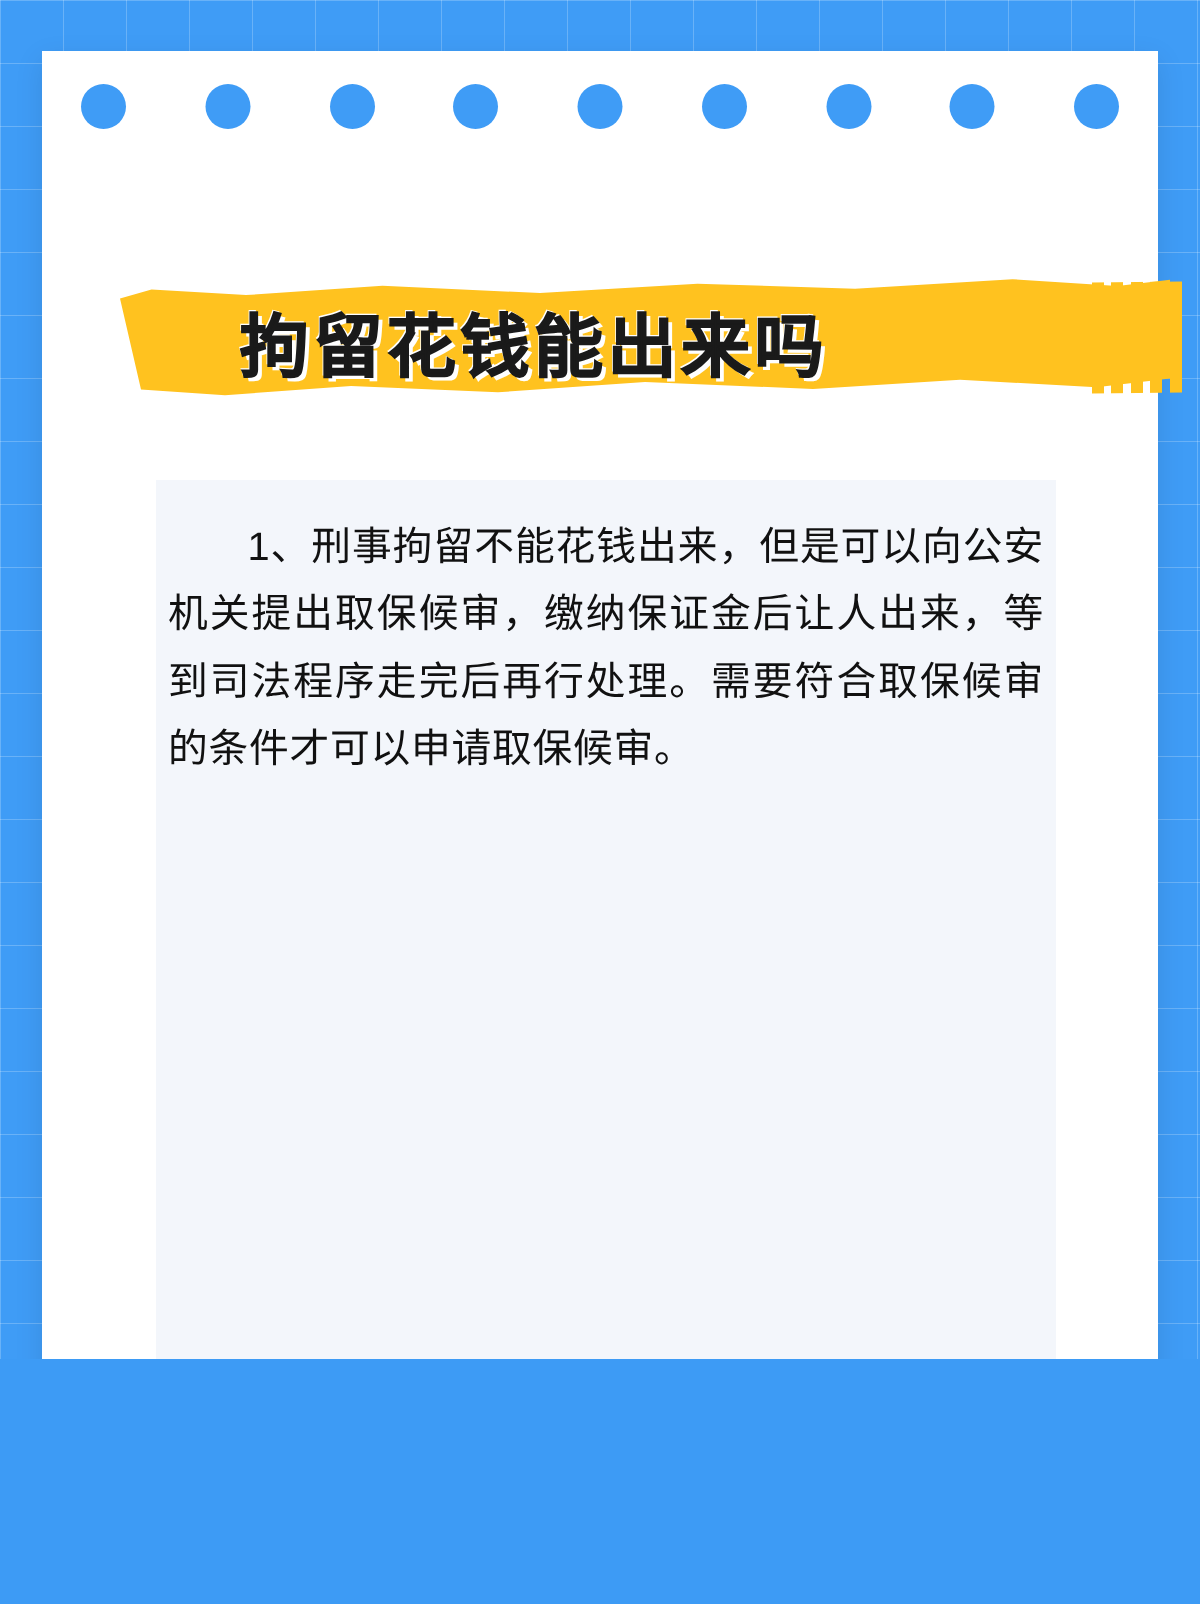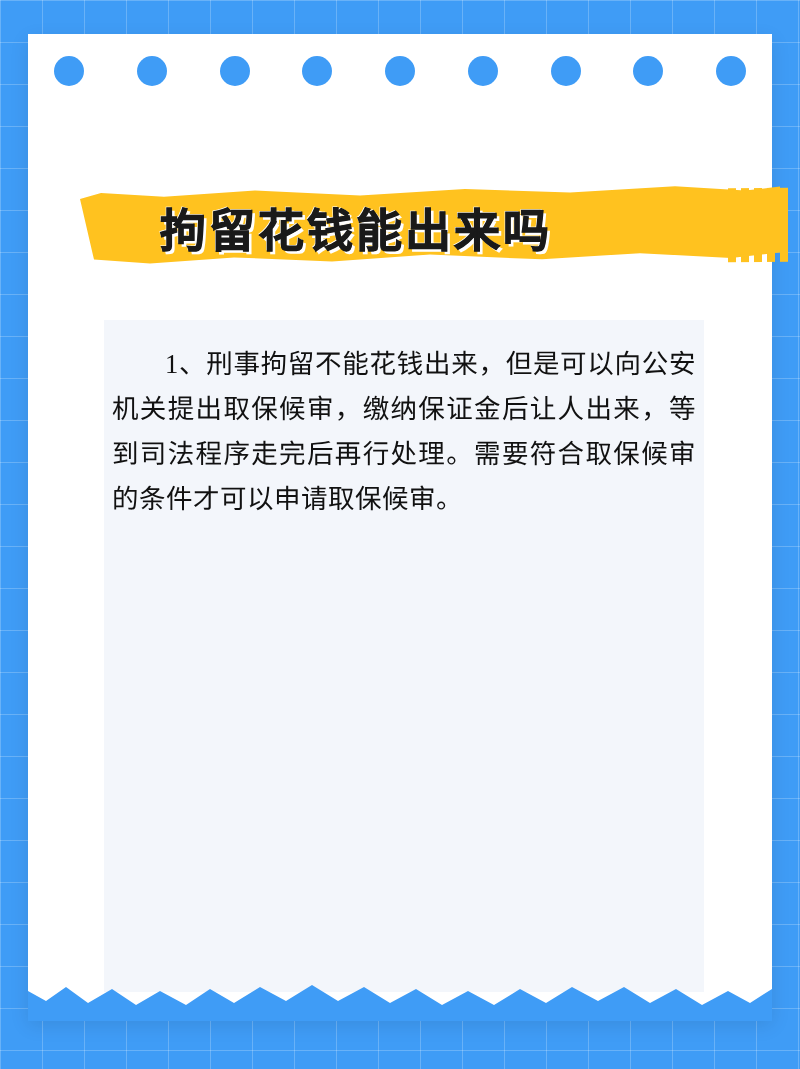--- a/index.html
+++ b/index.html
@@ -11,21 +11,21 @@
     height: 1069px;
     overflow: hidden;
     font-family: "Liberation Sans", sans-serif;
     background: #3d9bf5;
   }
 
   
   .page {
     position: relative;
     width: 800px;
-    height: 1069px;
+    height: 906px;
     background-color: #3f9cf6;
     background-image:
       linear-gradient(to right, rgba(255,255,255,0.22) 1px, transparent 1px),
       linear-gradient(to bottom, rgba(255,255,255,0.22) 1px, transparent 1px);
     background-size: 42px 42px;
     overflow: hidden;
   }
 
   
   .paper {
@@ -112,21 +112,21 @@
     left: 76px;
     top: 286px;
     width: 600px;
     height: 672px;
     background: #f3f6fb;
     padding: 22px 8px 10px 8px;
     box-sizing: border-box;
   }
   .para {
     margin: 0 0 4px 0;
-    font-family: Liberation Serif, serif;
+    font-family: Liberation Sans, sans-serif;
     font-size: 26.5px;
     line-height: 45px;
     color: #111111;
     text-indent: 2em;
     letter-spacing: 0.5px;
     text-align: justify;
   }
 </style>
 </head>
 <body>

